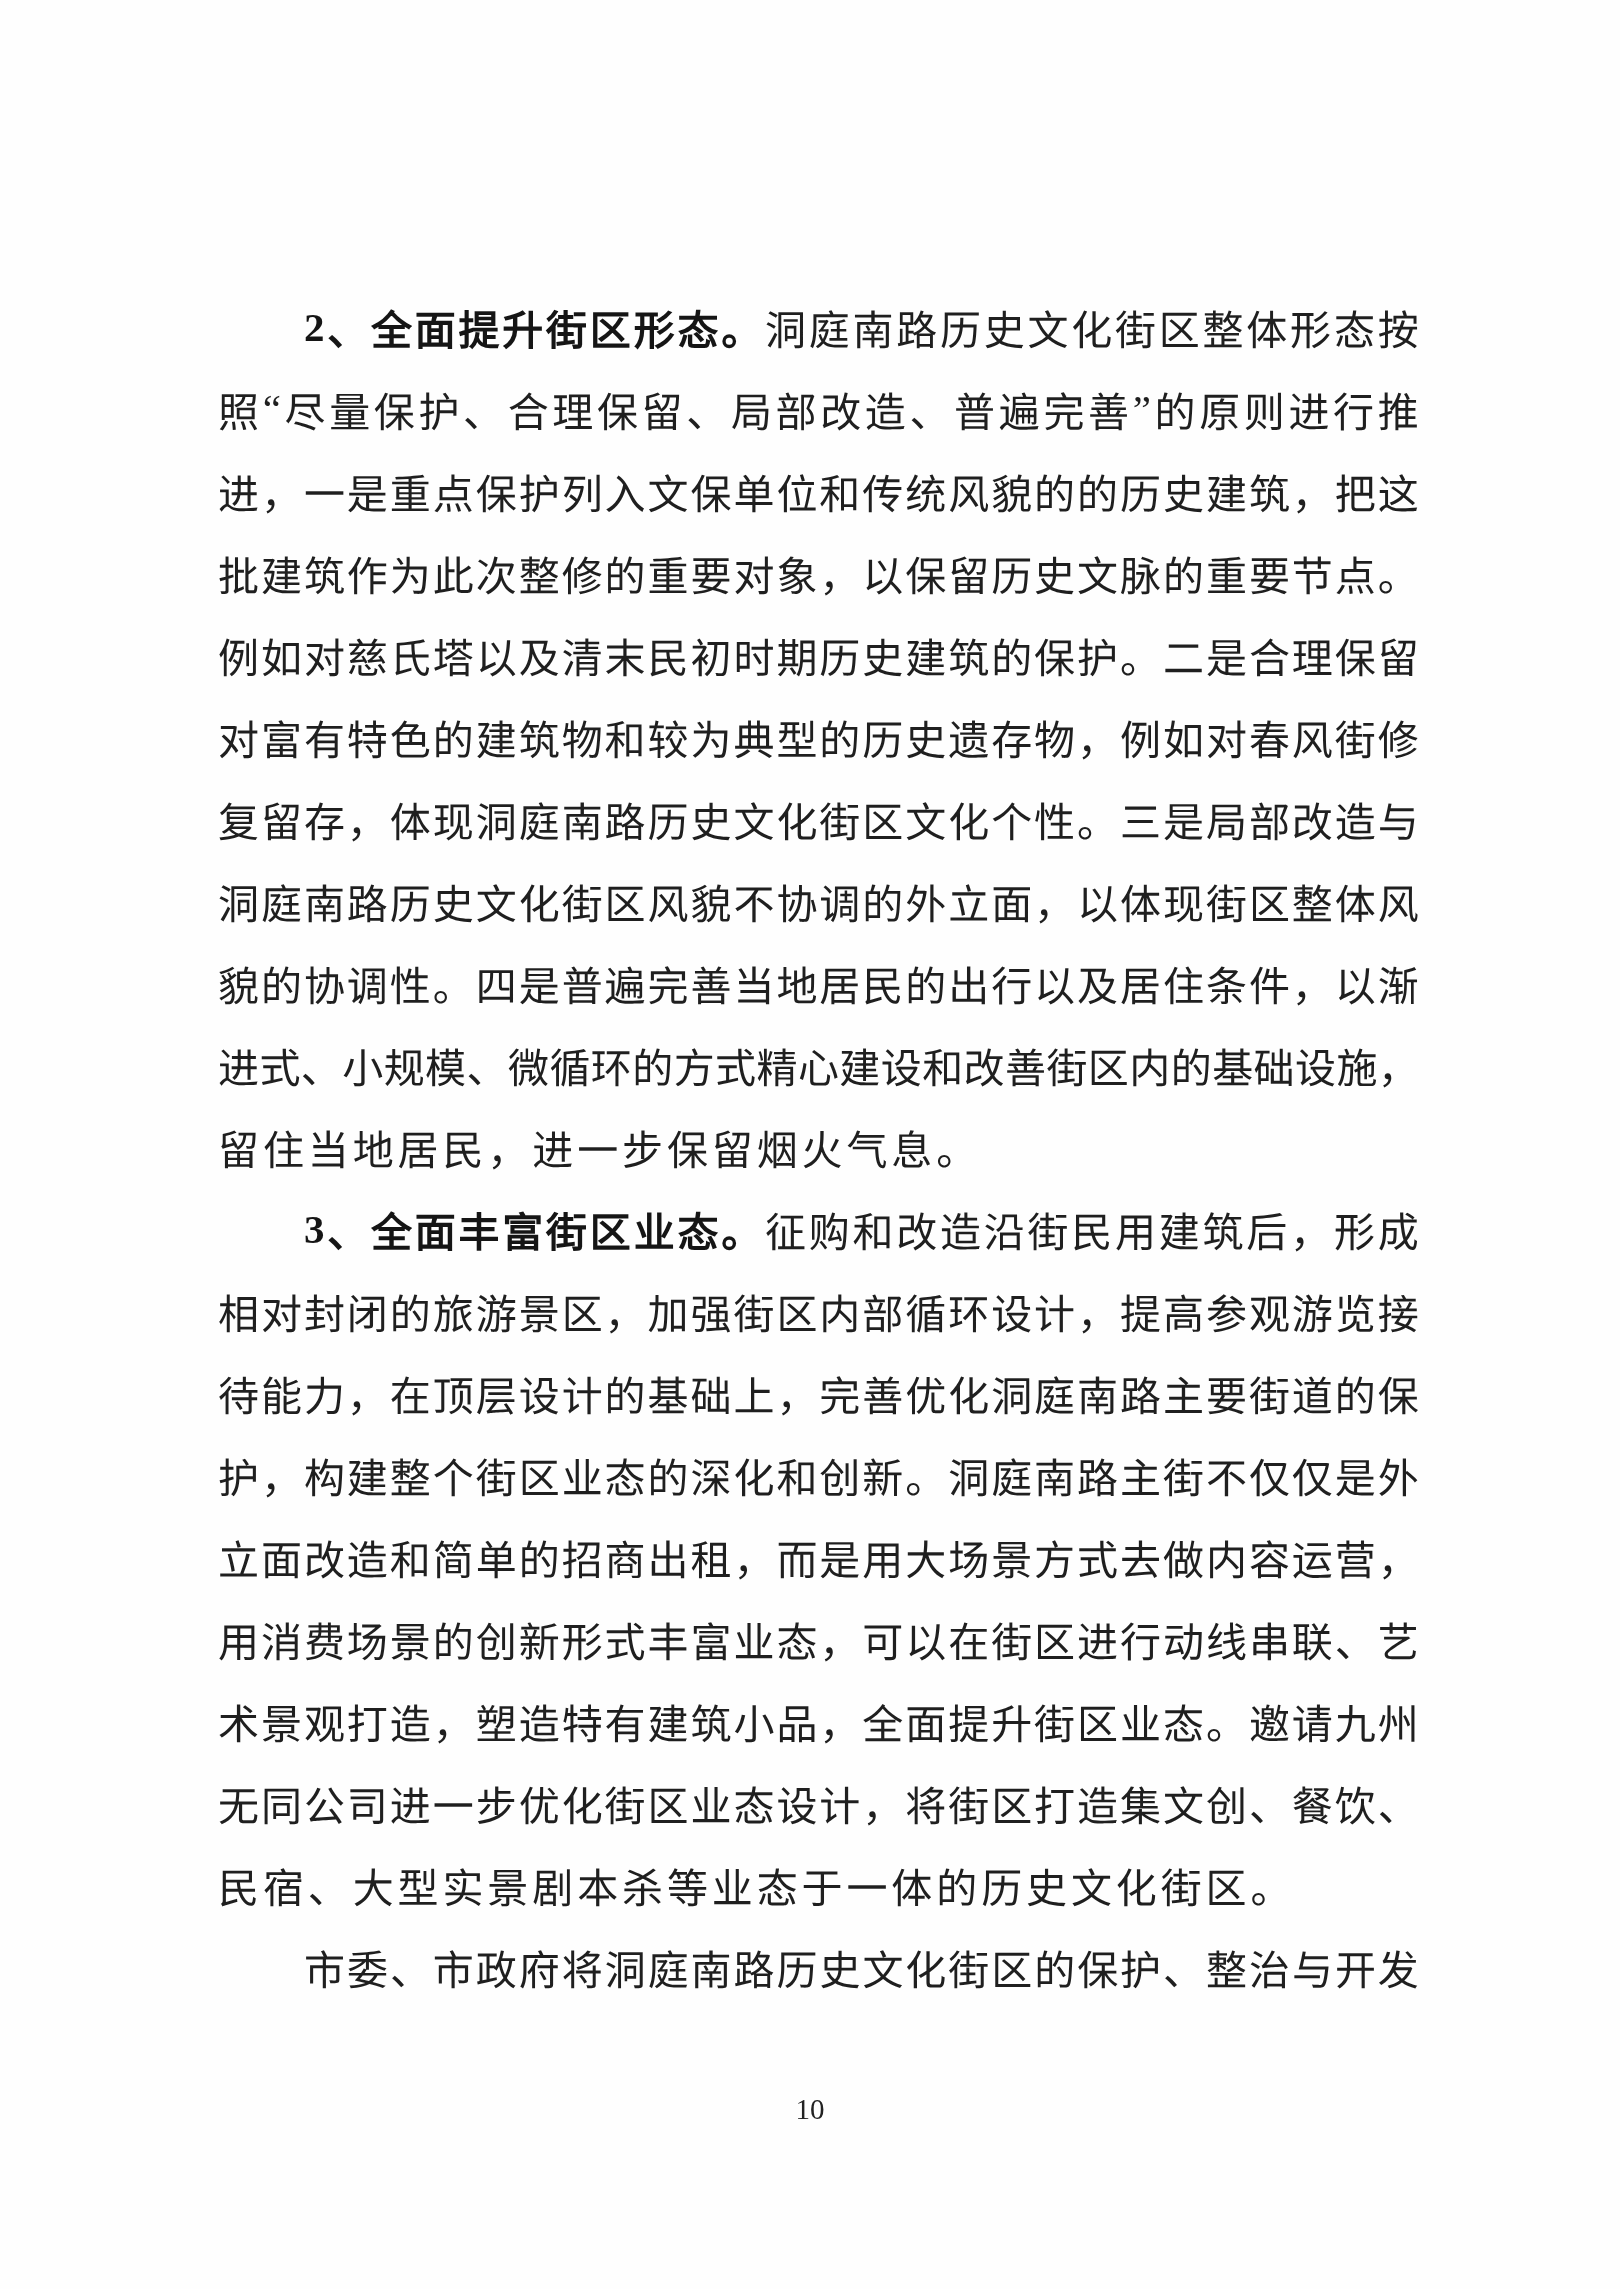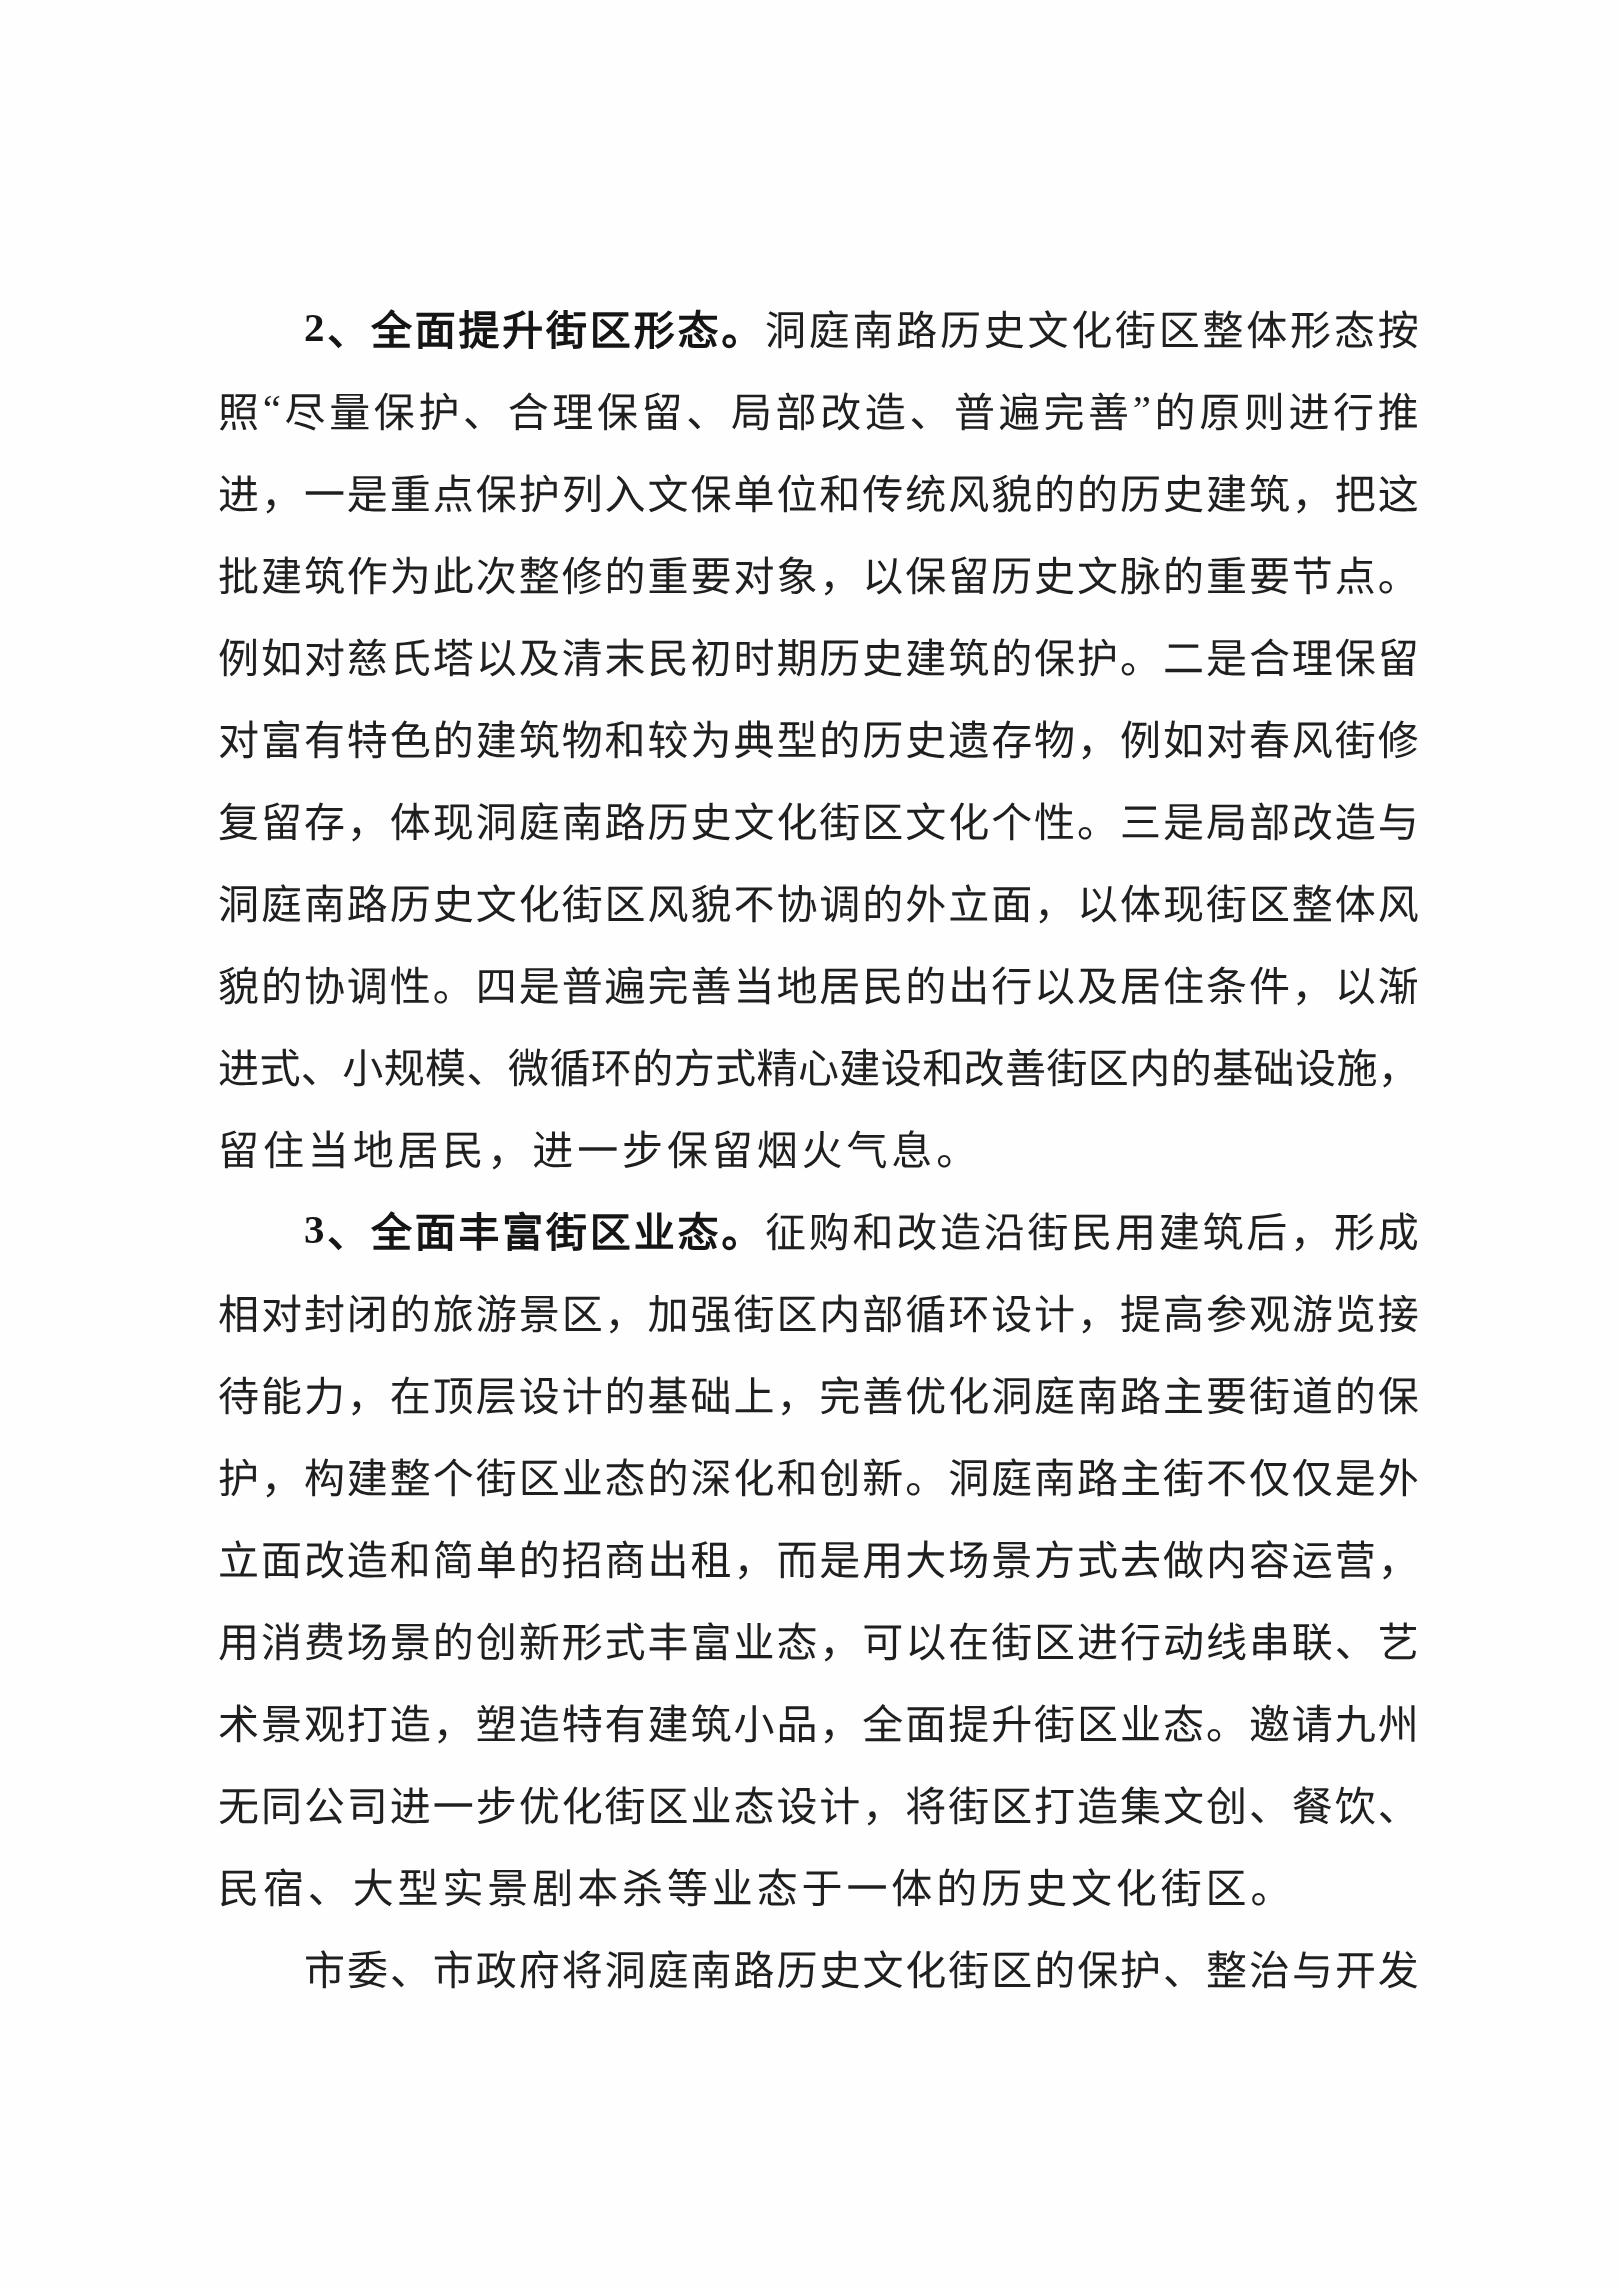--- a/index.html
+++ b/index.html
@@ -673,14 +673,15 @@
         <span class="ch">保</span>
         <span class="ch">护</span>
         <span class="ch">、</span>
         <span class="ch">整</span>
         <span class="ch">治</span>
         <span class="ch">与</span>
         <span class="ch">开</span>
         <span class="ch">发</span>
       </div>
     </div>
+  <div class="page-number">10</div>
 </div>
 
 
 </body></html>

